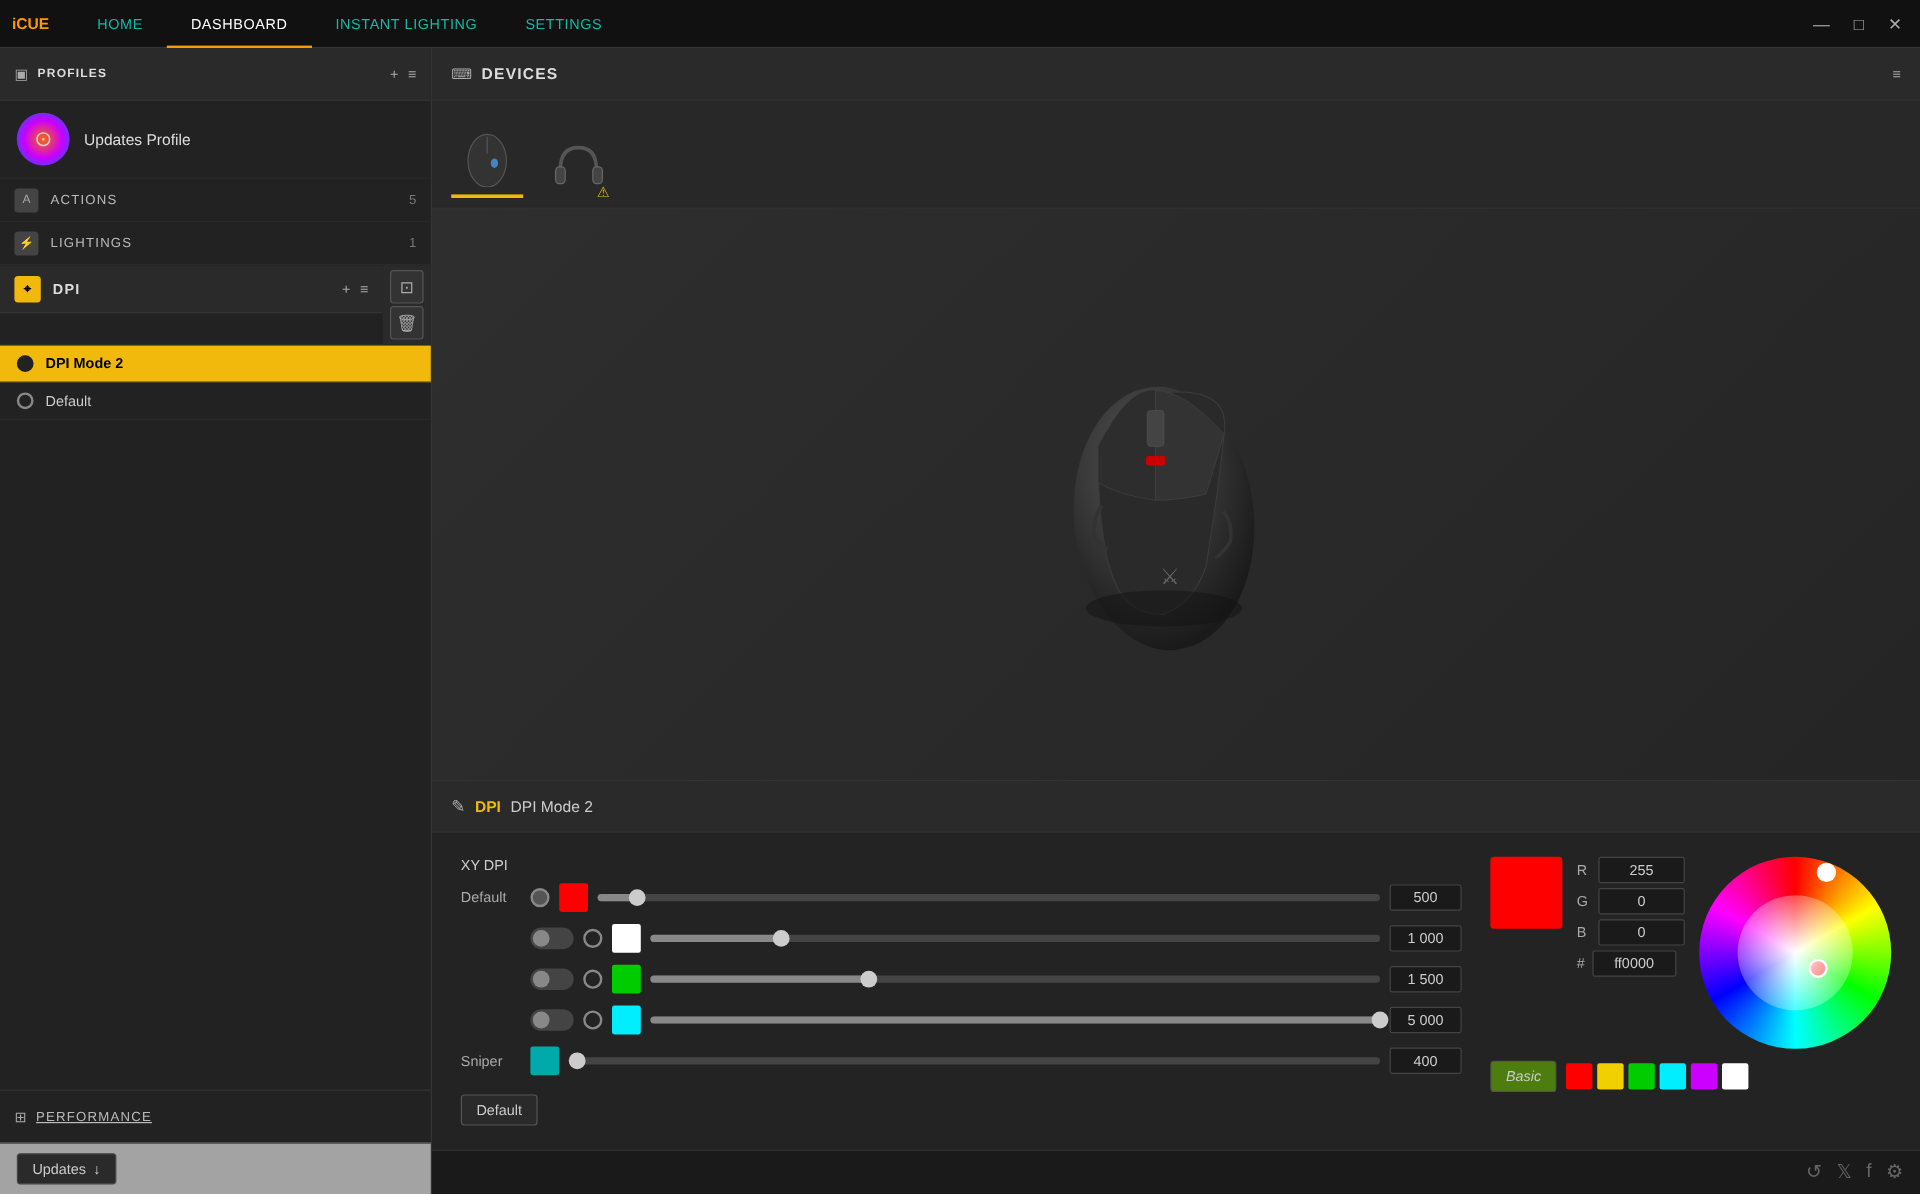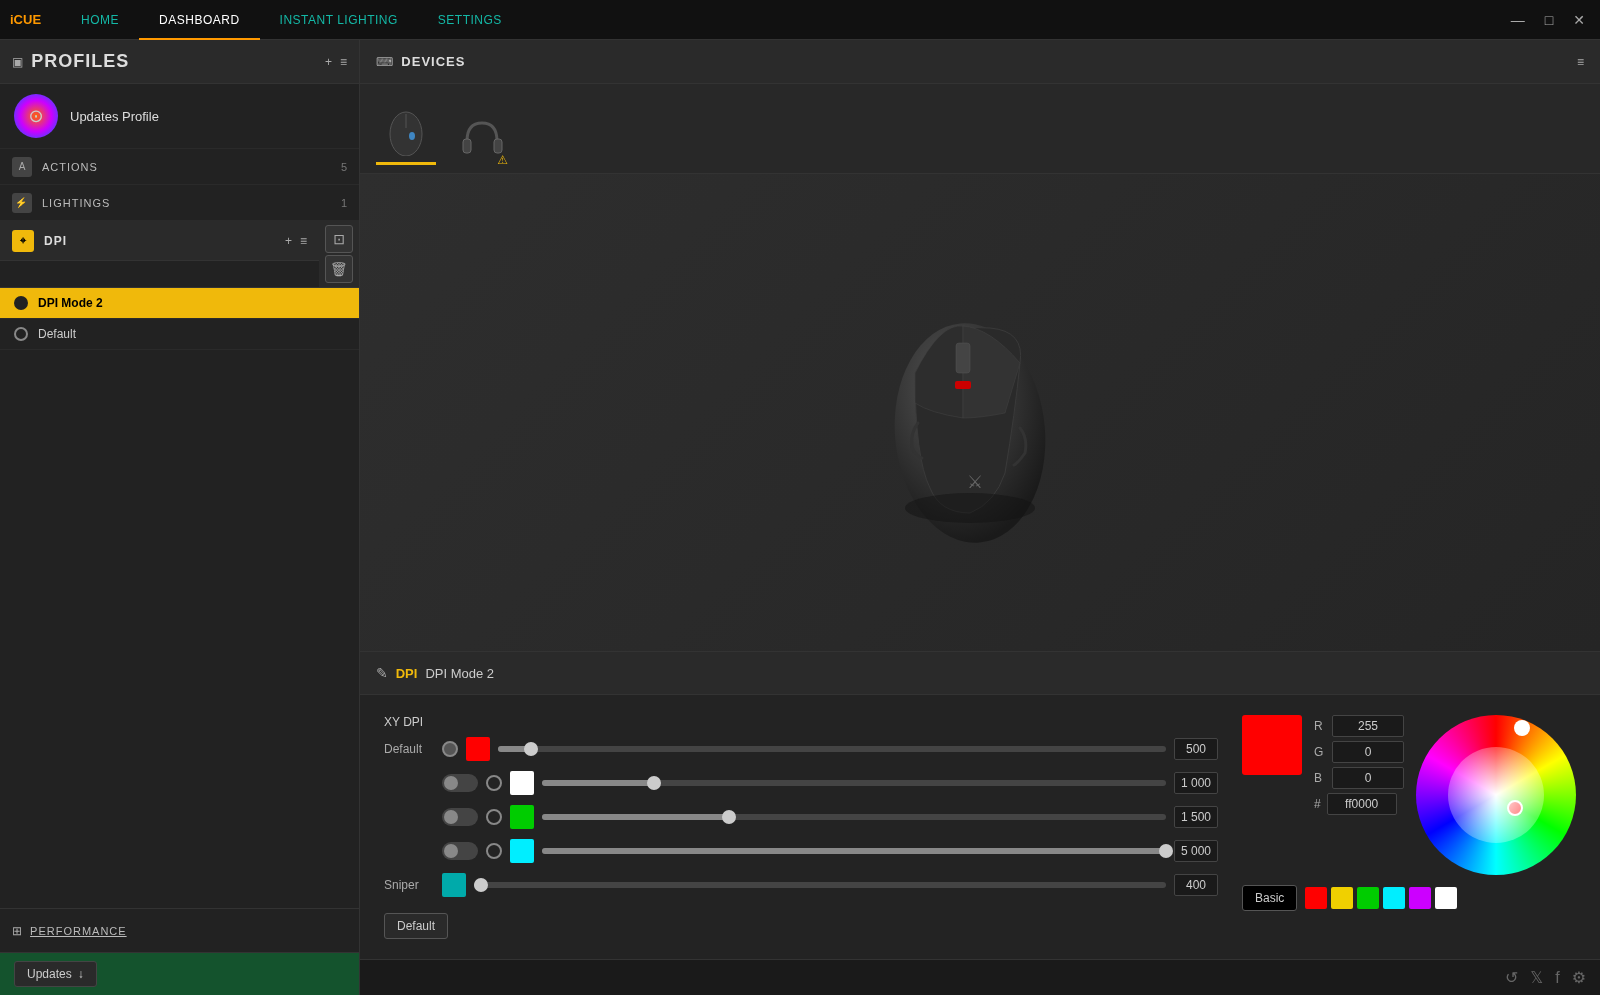--- a/index.html
+++ b/index.html
@@ -71,21 +71,21 @@
       padding: 0 12px;
       height: 44px;
       border-bottom: 1px solid #333;
     }
     .section-header .section-icon {
       margin-right: 8px;
       color: #aaa;
     }
     .section-header .section-title {
       font-weight: bold;
-      font-size: 18px;
+      font-size: 10px;
       color: #ddd;
       text-transform: uppercase;
       letter-spacing: 1px;
       flex: 1;
     }
     .section-header .header-actions {
       display: flex;
       gap: 8px;
       color: #aaa;
       cursor: pointer;
@@ -238,21 +238,21 @@
     .perf-label {
       text-transform: uppercase;
       font-size: 11px;
       letter-spacing: 1px;
       color: #bbb;
       text-decoration: underline;
     }
 
     
     .updates-bar {
-      background: #14532d;
+      background: #a3a3a3;
       padding: 8px 14px;
       border-top: 1px solid #333;
       display: flex;
       align-items: center;
       gap: 8px;
     }
     .updates-btn {
       background: #2a2a2a;
       border: 1px solid #444;
       color: #ccc;
@@ -447,21 +447,21 @@
       width: 14px;
       height: 14px;
       background: #ccc;
       border-radius: 50%;
       position: absolute;
       top: -4px;
       transform: translateX(-50%);
       cursor: pointer;
     }
     .dpi-value-box {
-      width: 44px;
+      width: 60px;
       background: #1a1a1a;
       border: 1px solid #444;
       color: #ccc;
       text-align: center;
       padding: 3px 6px;
       border-radius: 2px;
       font-size: 12px;
     }
     .default-btn {
       background: #2a2a2a;
@@ -569,27 +569,28 @@
       width: 70px;
       background: #1a1a1a;
       border: 1px solid #444;
       color: #ccc;
       text-align: center;
       padding: 3px 6px;
       border-radius: 2px;
       font-size: 12px;
     }
     .basic-btn {
-      background: #000000;
+      background: #4d7c0f;
       border: 1px solid #555;
       color: #ccc;
       padding: 5px 12px;
       cursor: pointer;
       border-radius: 3px;
       font-size: 12px;
+      font-style: italic;
     }
     .color-swatches {
       display: flex;
       gap: 4px;
       flex-wrap: wrap;
     }
     .swatch {
       width: 22px;
       height: 22px;
       border-radius: 2px;

